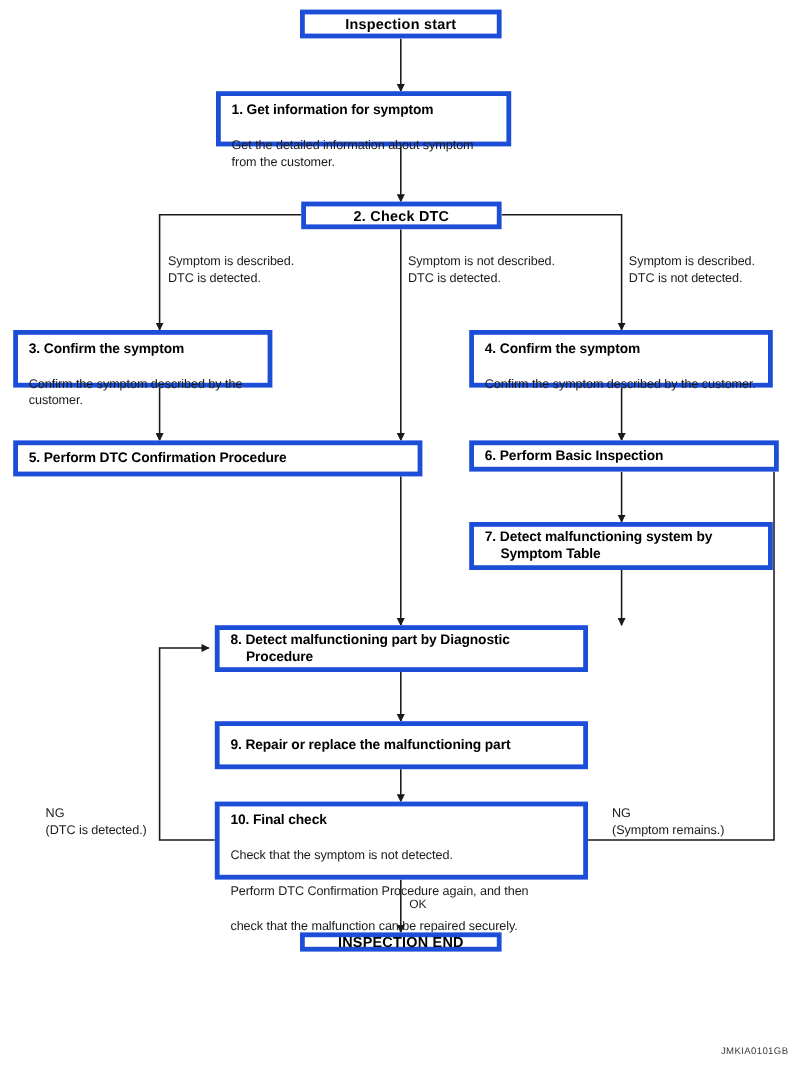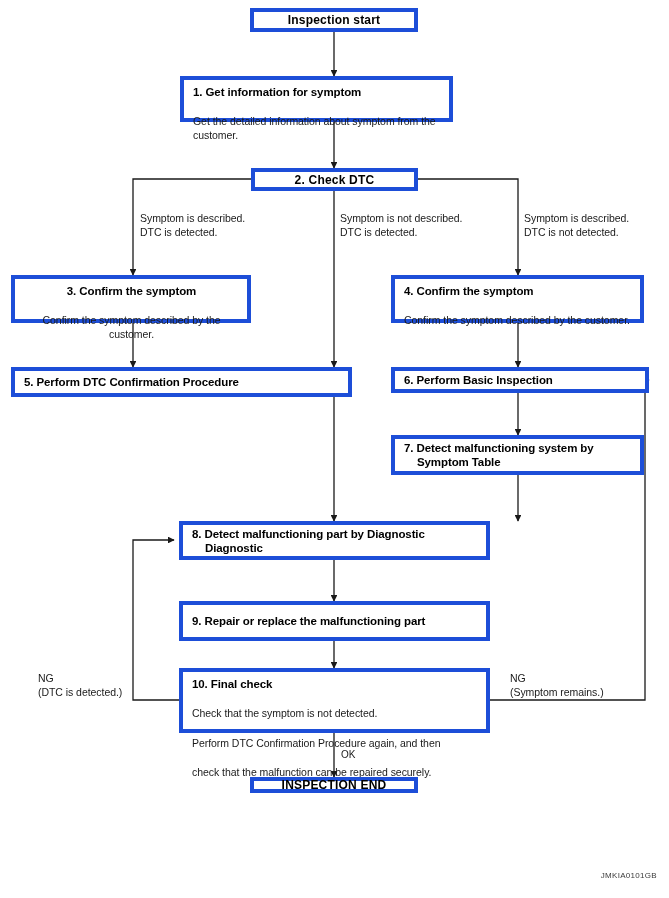--- a/index.html
+++ b/index.html
@@ -144,39 +144,39 @@
       <path d="M 179,700 L 133,700 L 133,540 L 174,540" marker-end="url(#ah)"></path>
 
       <path d="M 490,700 L 645,700 L 645,380 L 649,380" marker-end="url(#ah)"></path>
     </g>
   </svg>
 
   <div class="node center" style="left:250px; top:8px; width:168px; height:24px;">
     <span class="ttl">Inspection start</span>
   </div>
 
-  <div class="node withbody" style="left:180px; top:76px; width:273px; height:46px;">
+  <div class="node withbody" style="left:180px; top:76px; width:246px; height:46px;">
     <div class="ttl">1. Get information for symptom</div>
     <div class="body">Get the detailed information about symptom from the customer.</div>
   </div>
 
   <div class="node center" style="left:251px; top:168px; width:167px; height:23px;">
     <span class="ttl">2. Check DTC</span>
   </div>
 
   <div class="lbl" style="left:140px; top:212px; width:190px;">Symptom is described.
 DTC is detected.</div>
 
   <div class="lbl" style="left:340px; top:212px; width:185px;">Symptom is not described.
 DTC is detected.</div>
 
   <div class="lbl" style="left:524px; top:212px; width:140px;">Symptom is described.
 DTC is not detected.</div>
 
-  <div class="node withbody" style="left:11px; top:275px; width:240px; height:48px;text-align:center;">
+  <div class="node withbody" style="left:11px; top:275px; width:216px; height:48px;">
     <div class="ttl">3. Confirm the symptom</div>
     <div class="body">Confirm the symptom described by the customer.</div>
   </div>
 
   <div class="node withbody" style="left:391px; top:275px; width:253px; height:48px;">
     <div class="ttl">4. Confirm the symptom</div>
     <div class="body">Confirm the symptom described by the customer.</div>
   </div>
 
   <div class="node headonly" style="left:11px; top:367px; width:341px; height:30px;">
@@ -190,21 +190,21 @@
   <div class="node headonly" style="left:391px; top:435px; width:253px; height:40px;">
     <span class="ttl">
       <span>7. Detect malfunctioning system by</span>
       <span class="cont">Symptom Table</span>
     </span>
   </div>
 
   <div class="node headonly" style="left:179px; top:521px; width:311px; height:39px;">
     <span class="ttl">
       <span>8. Detect malfunctioning part by Diagnostic</span>
-      <span class="cont">Diagnostic</span>
+      <span class="cont">Procedure</span>
     </span>
   </div>
 
   <div class="node headonly" style="left:179px; top:601px; width:311px; height:40px;">
     <span class="ttl">9. Repair or replace the malfunctioning part</span>
   </div>
 
   <div class="node withbody" style="left:179px; top:668px; width:311px; height:65px;">
     <div class="ttl">10. Final check</div>
     <div class="body">Check that the symptom is not detected.</div>

